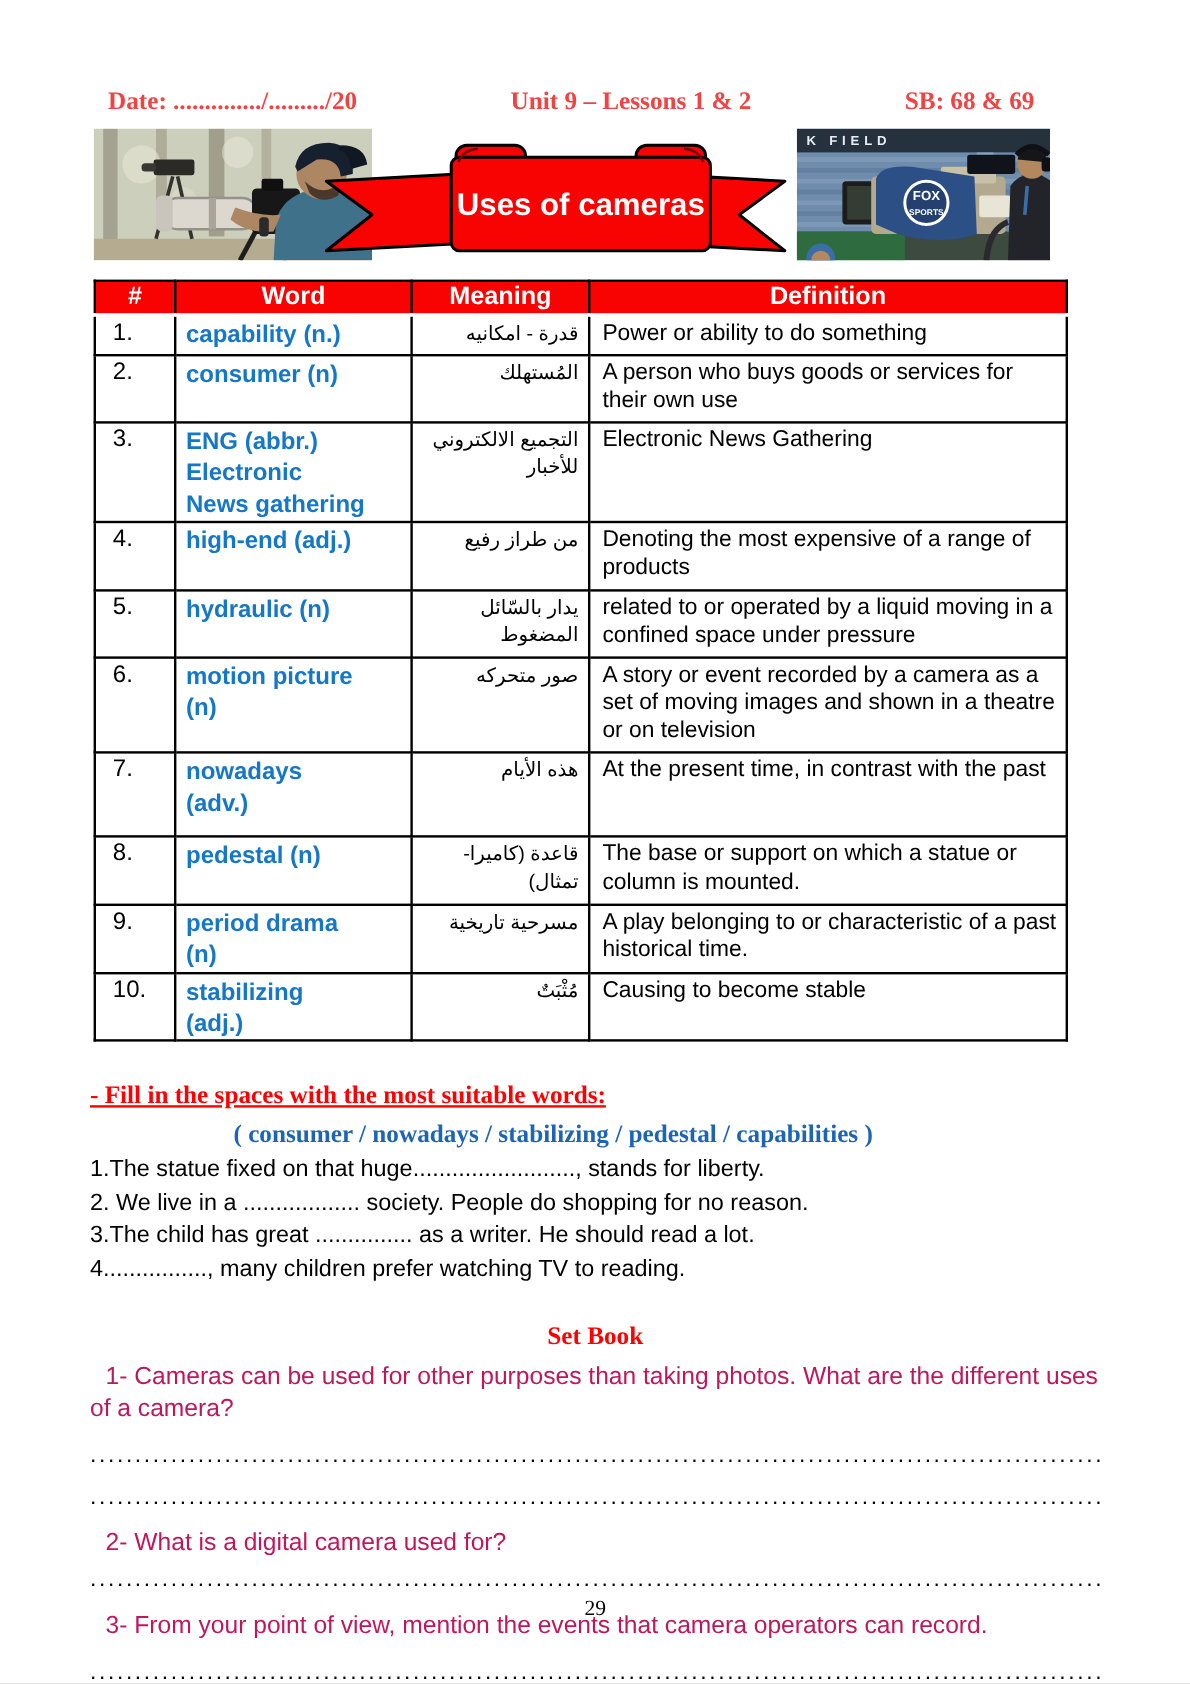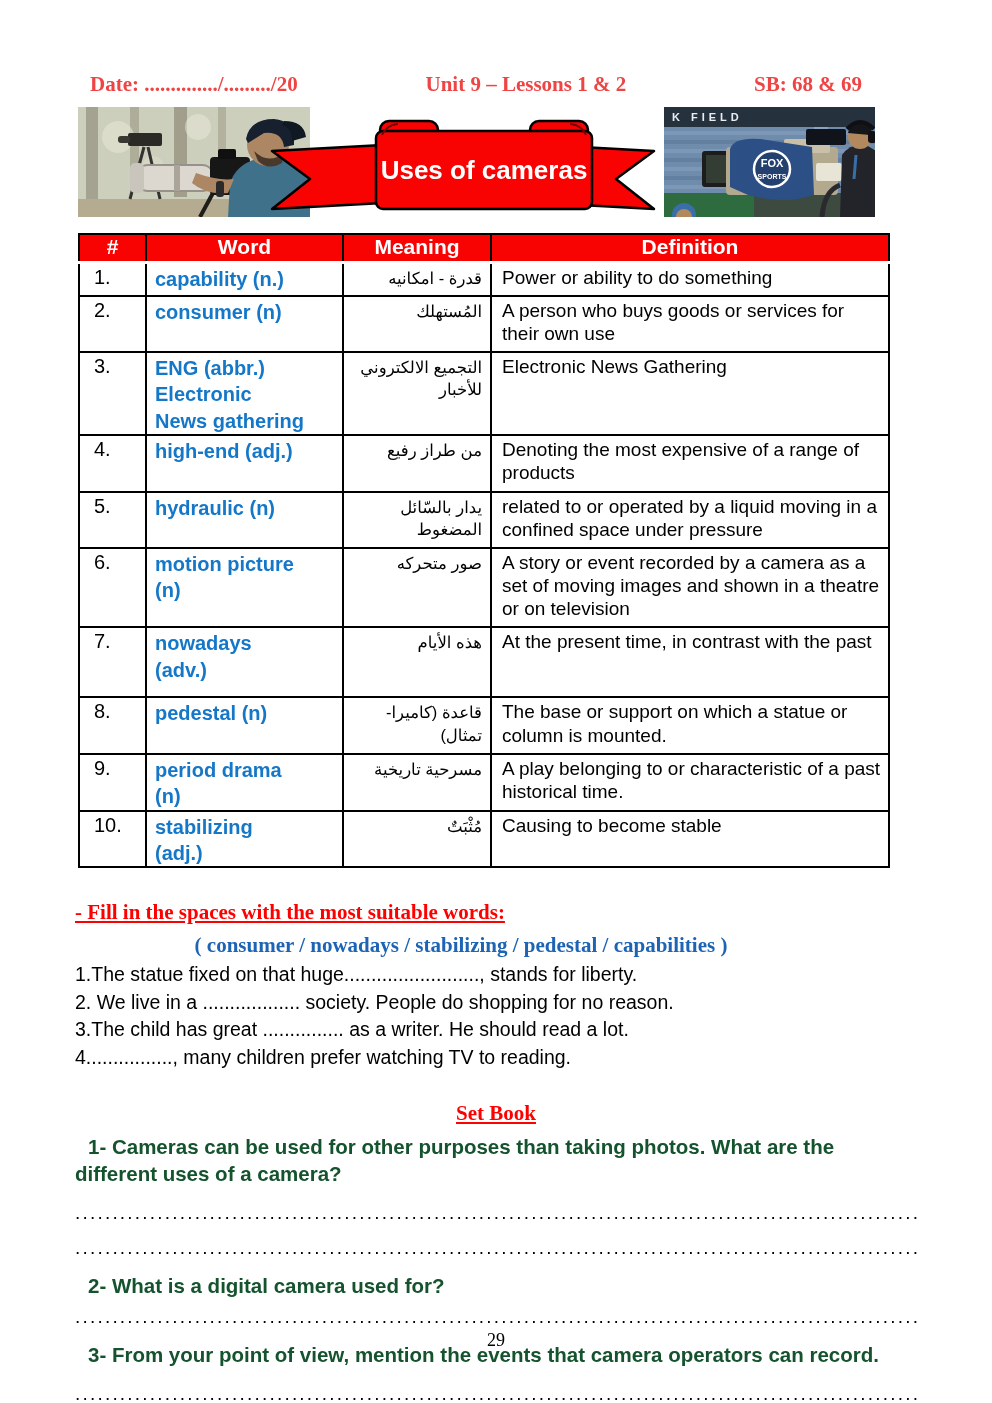--- a/index.html
+++ b/index.html
@@ -58,24 +58,24 @@
   .word-bank {
     font-family: "Liberation Serif", serif; font-weight: bold; font-size: 21px;
     color: #1d64b5; text-align: center; padding-right: 70px; margin-top: 8px;
   }
   .sentence { font-size: 19.5px; color: #000; line-height: 27.5px; }
   .sentences { margin-top: 3px; }
   
   .setbook-section { margin: 30px 75px 0 75px; }
   .setbook-title {
     font-family: "Liberation Serif", serif; font-weight: bold; font-size: 21px;
-    color: #fe0000; text-decoration: underline; text-align: center;
+    color: #fe0000; text-align: center;
   }
   .question {
-    color: #14532d; font-weight: bold; font-size: 20.5px; line-height: 27px;
+    color: #be185d; font-weight: normal; font-size: 20.5px; line-height: 27px;
     text-indent: 13px; margin-top: 7px;
   }
   .dots-line {
     white-space: nowrap; overflow: hidden; width: 100%;
     font-size: 19px; color: #000; letter-spacing: 2.2px; line-height: 35px;
   }
   .dots-gap { margin-top: 8px; }
   .page-number {
     position: absolute; bottom: 52px; left: 0; width: 100%;
     text-align: center; font-family: "Liberation Serif", serif; font-size: 18px; color: #000;

